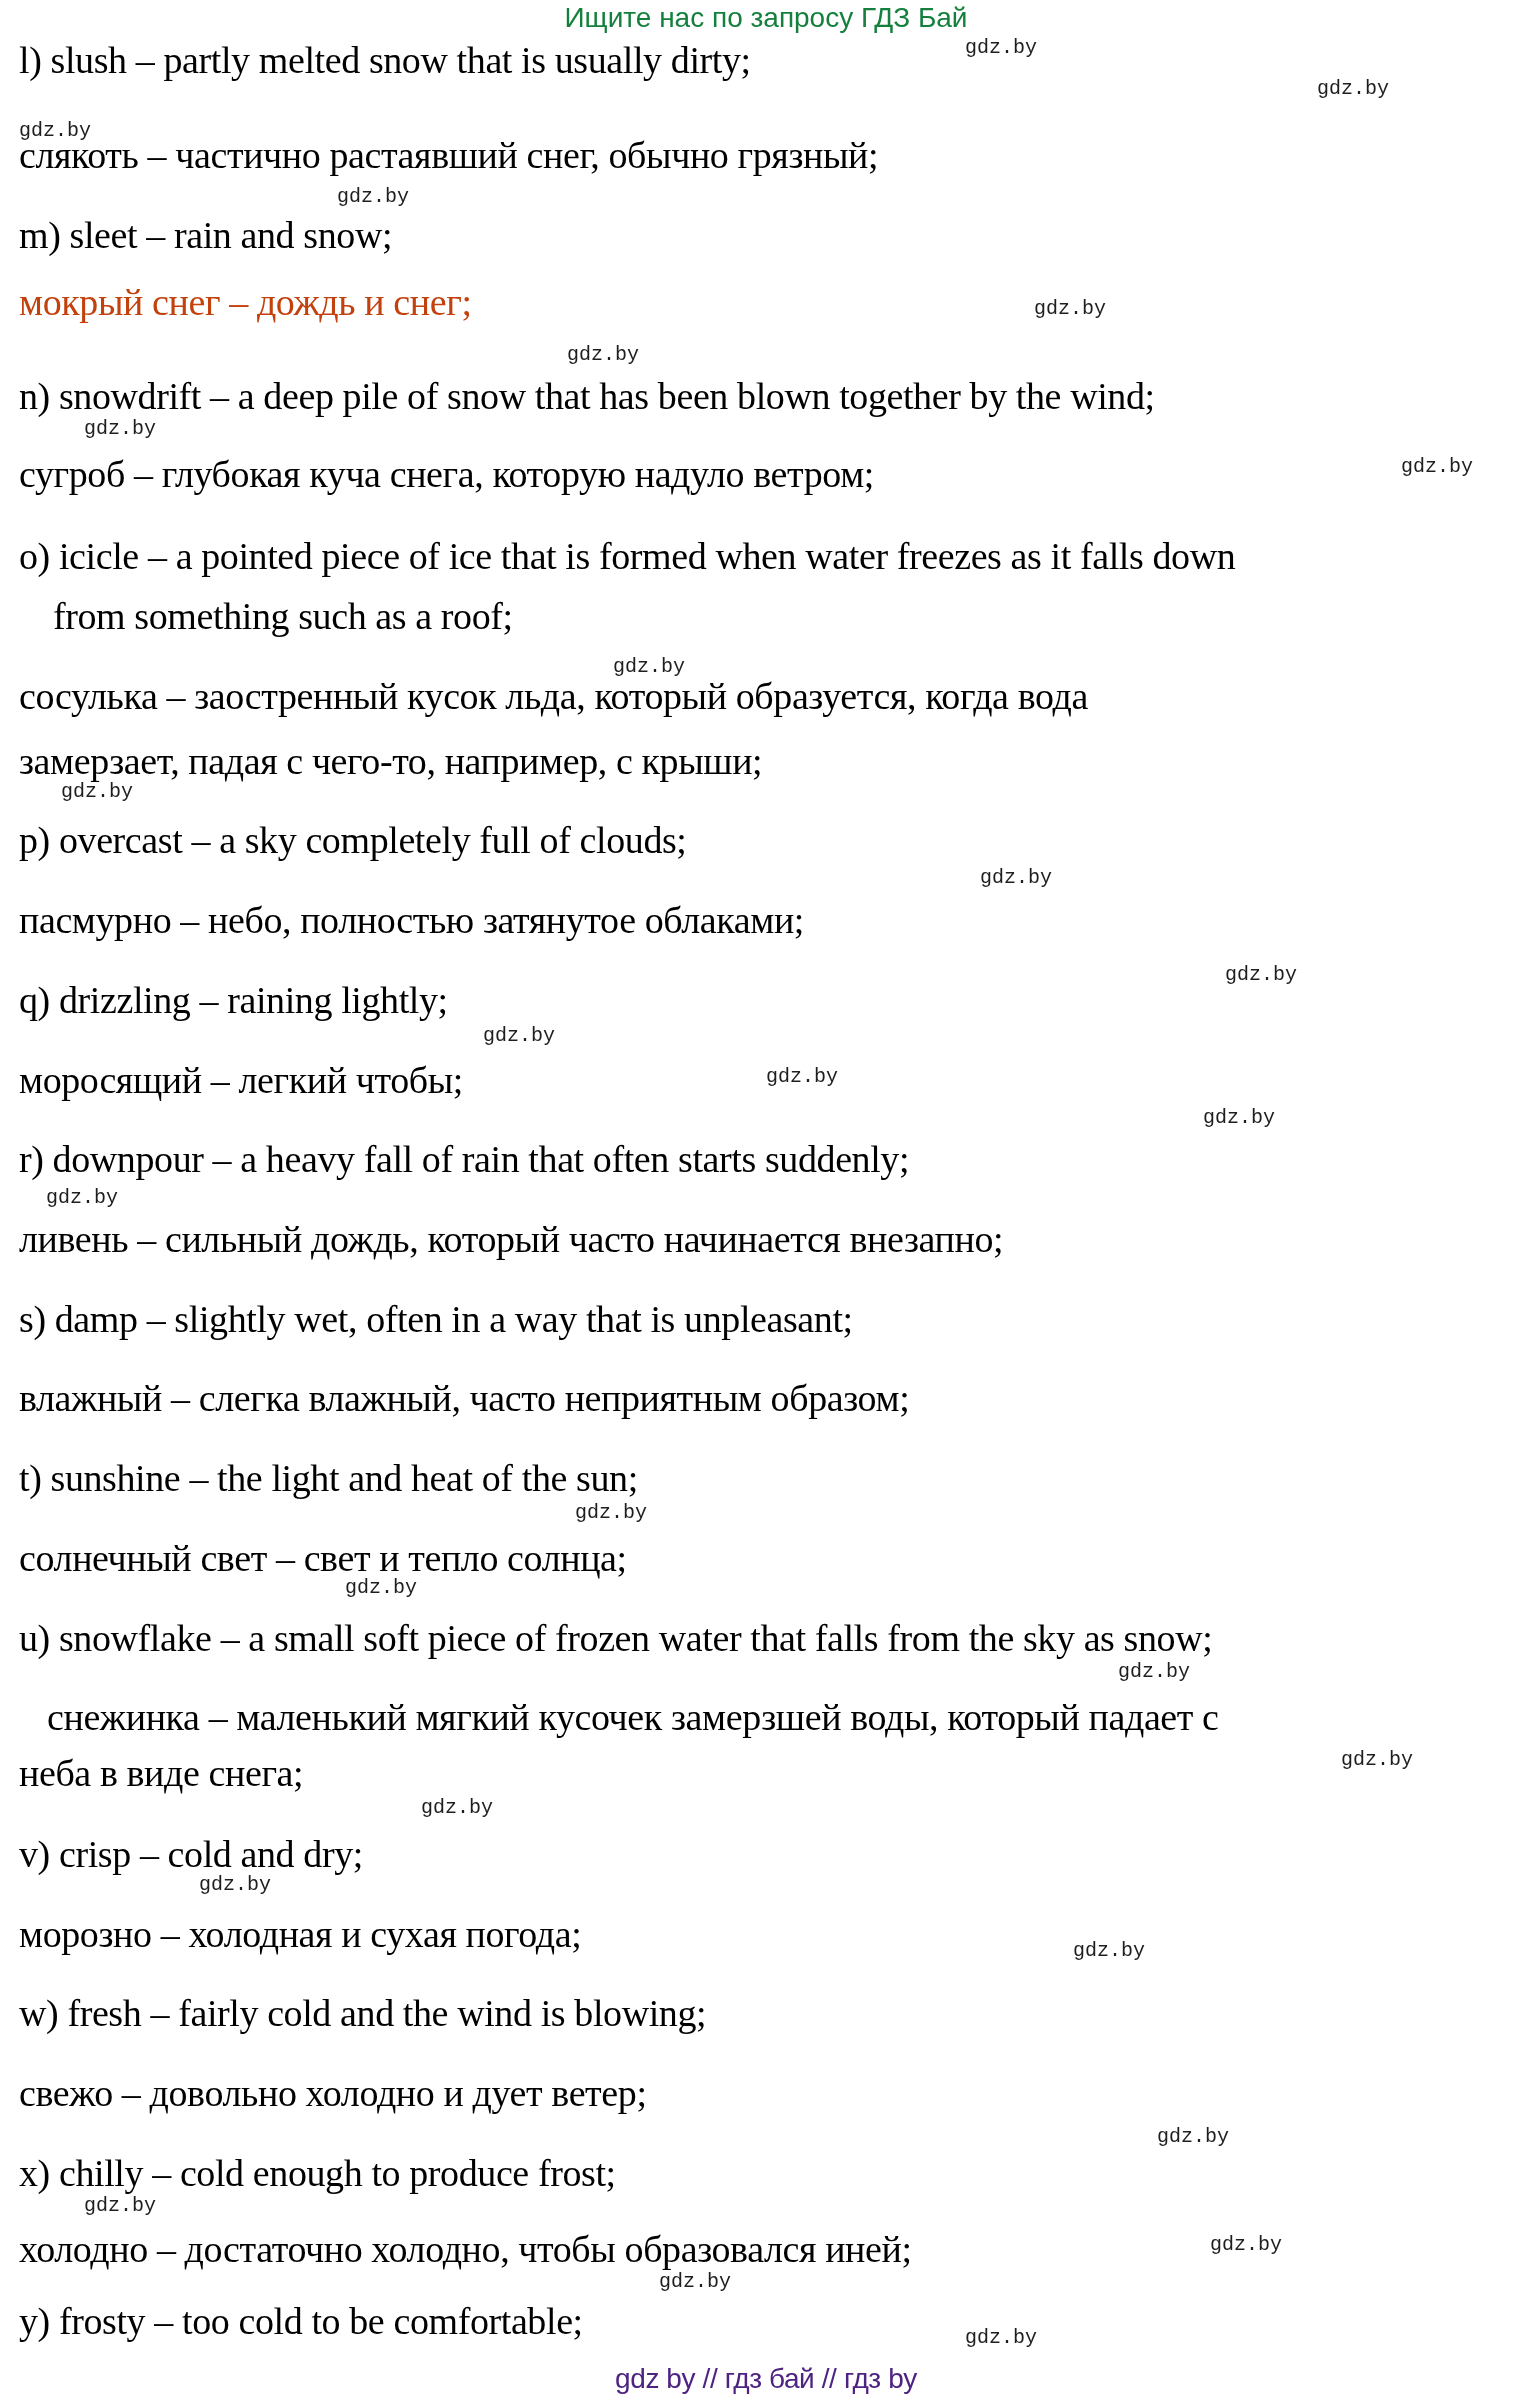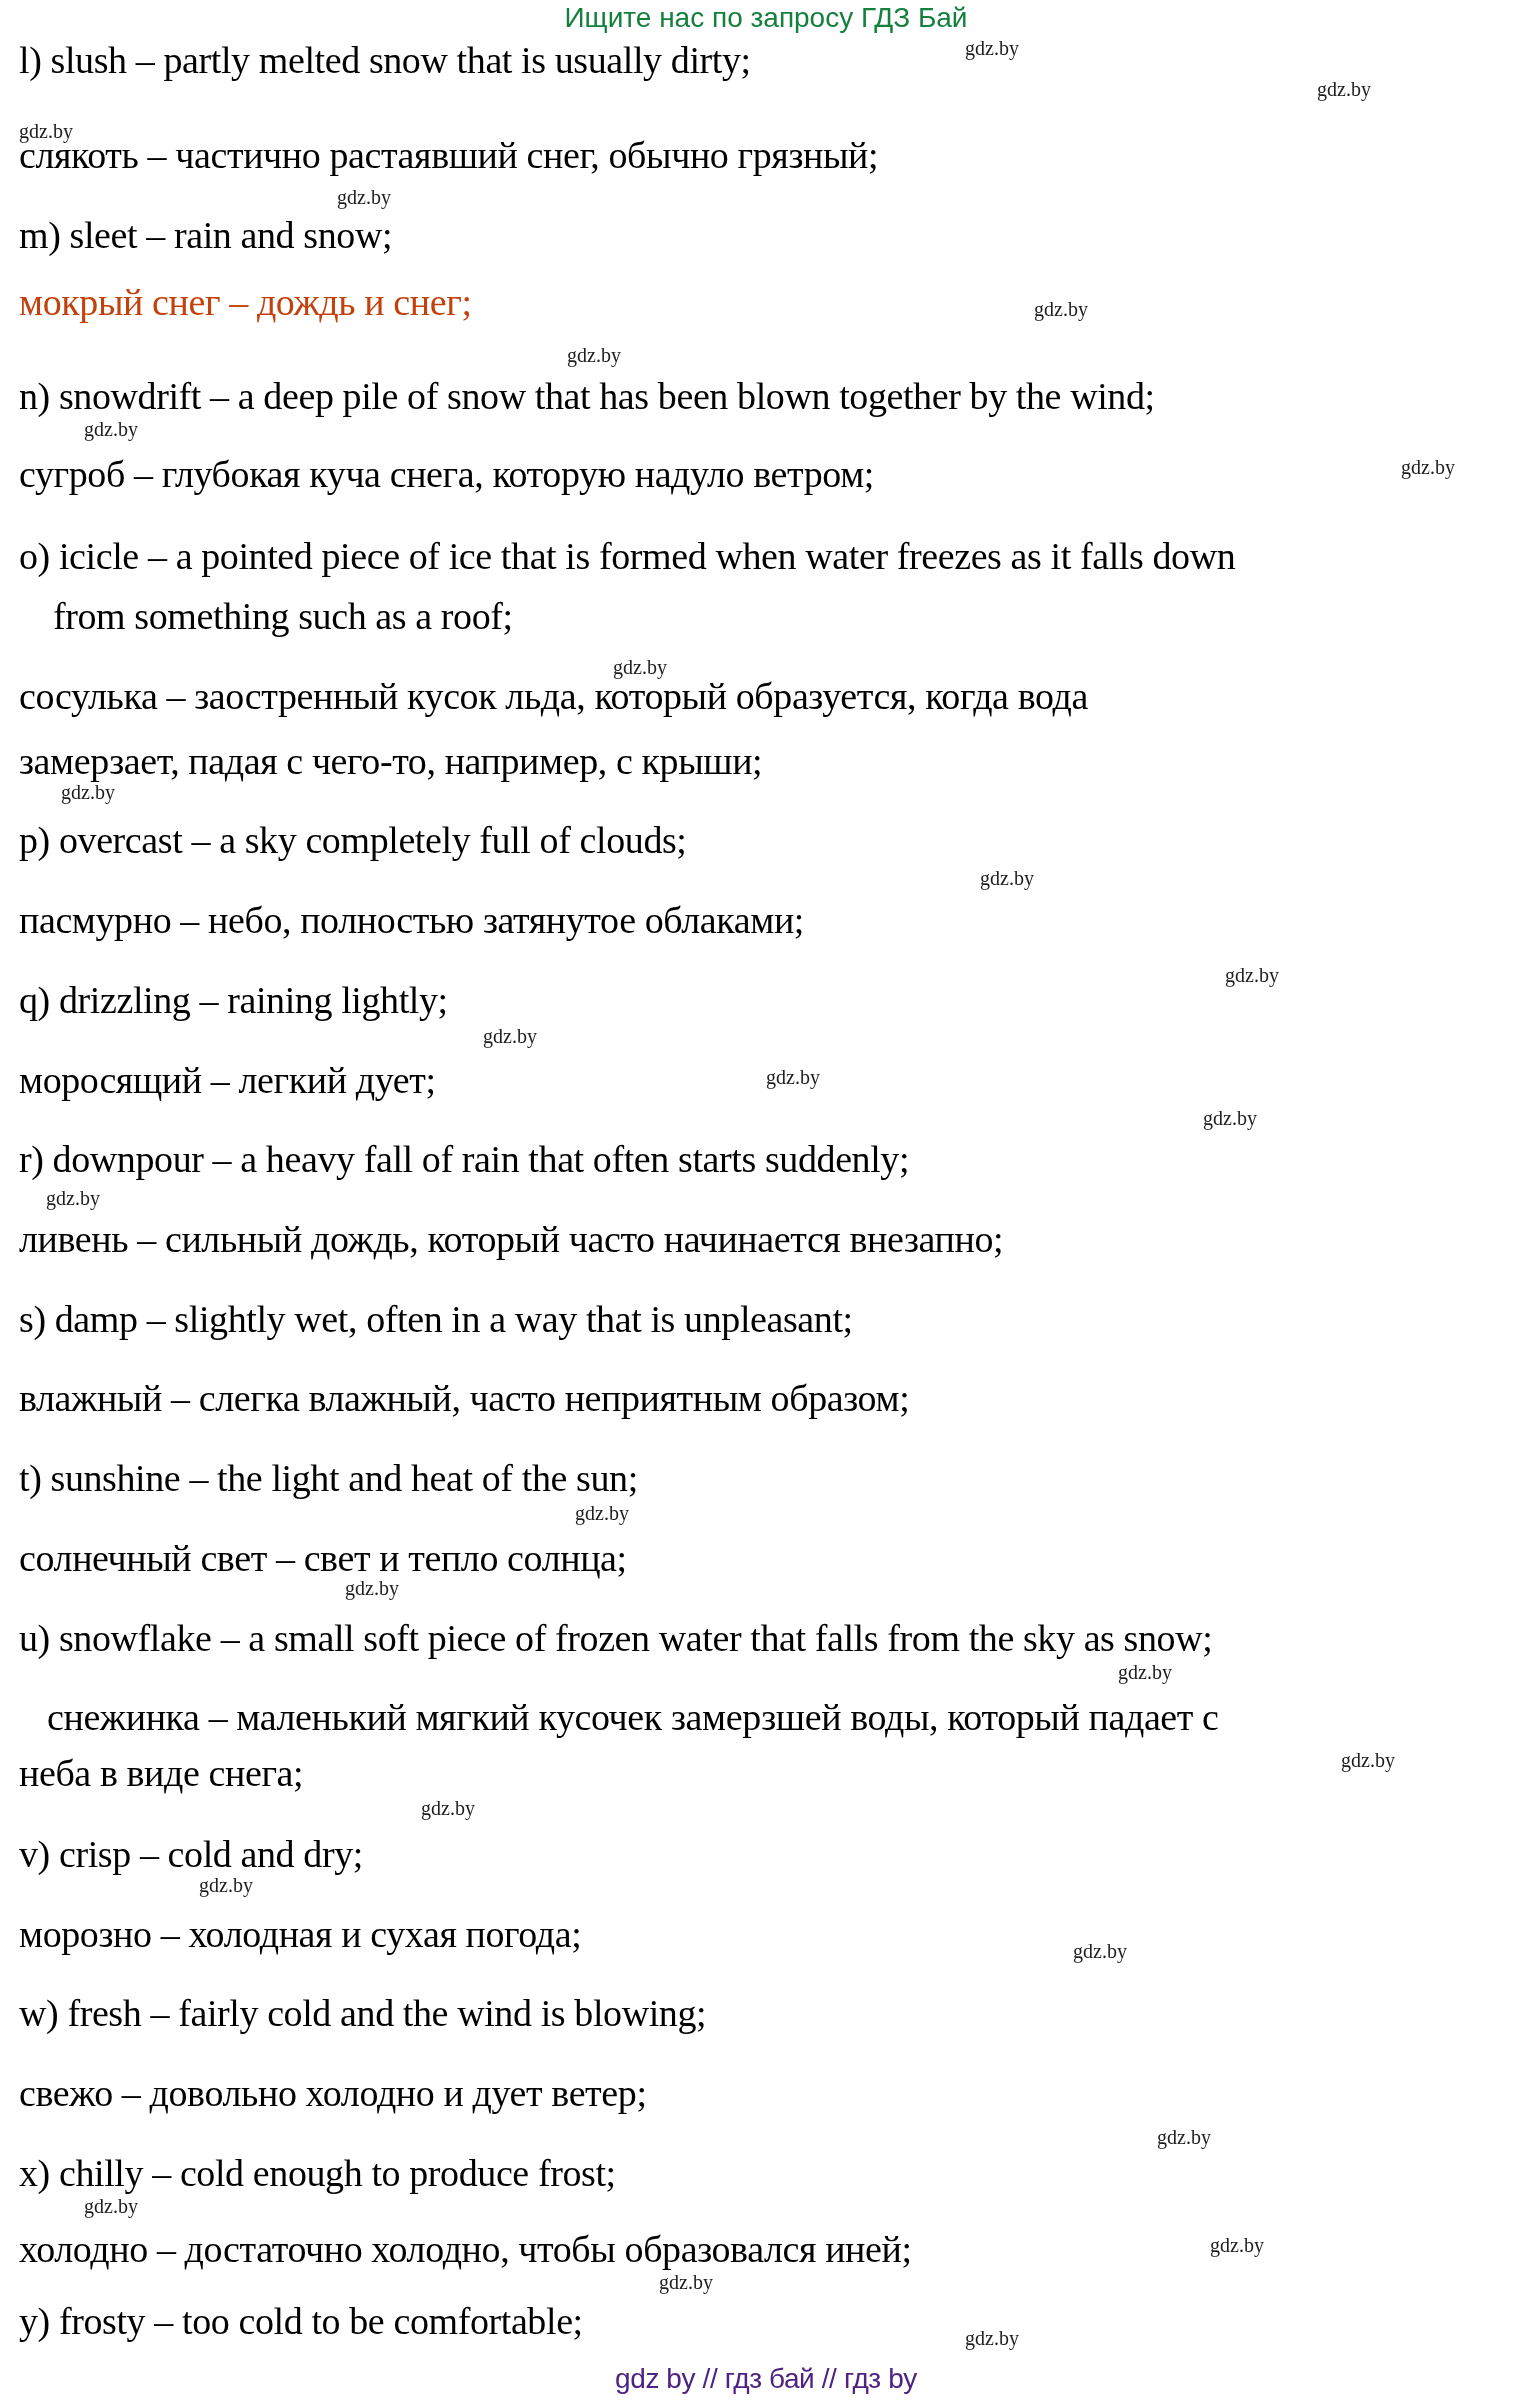--- a/index.html
+++ b/index.html
@@ -19,21 +19,21 @@
   }
   .line{
     position:absolute;left:19px;
     font-size:38px;line-height:1.2;
     letter-spacing:-0.4px;
     white-space:nowrap;
     color:#000000;
   }
   .wm{
     position:absolute;
-    font-family:Liberation Serif, serif;
+    font-family:Liberation Mono, monospace;
     font-size:20px;line-height:1;
     white-space:nowrap;
   }
   .footer{
     position:absolute;left:0;width:100%;top:2363px;
     text-align:center;
     font-family:"Liberation Sans", sans-serif;
     font-size:28px;font-weight:400;
     letter-spacing:-0.4px;
     white-space:nowrap;
@@ -51,21 +51,21 @@
       <div class="line" style="top: 280px; color: #c2410c;">мокрый снег – дождь и снег;</div>
       <div class="line" style="top: 374px; color: rgb(0, 0, 0);">n) snowdrift – a deep pile of snow that has been blown together by the wind;</div>
       <div class="line" style="top: 452px; color: rgb(0, 0, 0);">сугроб – глубокая куча снега, которую надуло ветром;</div>
       <div class="line" style="top: 534px; color: rgb(0, 0, 0);">o) icicle – a pointed piece of ice that is formed when water freezes as it falls down</div>
       <div class="line" style="top: 594px; color: rgb(0, 0, 0); margin-left: 34px;">from something such as a roof;</div>
       <div class="line" style="top: 674px; color: rgb(0, 0, 0);">сосулька – заостренный кусок льда, который образуется, когда вода</div>
       <div class="line" style="top: 739px; color: rgb(0, 0, 0);">замерзает, падая с чего-то, например, с крыши;</div>
       <div class="line" style="top: 818px; color: rgb(0, 0, 0);">p) overcast – a sky completely full of clouds;</div>
       <div class="line" style="top: 898px; color: rgb(0, 0, 0);">пасмурно – небо, полностью затянутое облаками;</div>
       <div class="line" style="top: 978px; color: rgb(0, 0, 0);">q) drizzling – raining lightly;</div>
-      <div class="line" style="top: 1058px; color: rgb(0, 0, 0);">моросящий – легкий дует;</div>
+      <div class="line" style="top: 1058px; color: rgb(0, 0, 0);">моросящий – легкий чтобы;</div>
       <div class="line" style="top: 1137px; color: rgb(0, 0, 0);">r) downpour – a heavy fall of rain that often starts suddenly;</div>
       <div class="line" style="top: 1217px; color: rgb(0, 0, 0);">ливень – сильный дождь, который часто начинается внезапно;</div>
       <div class="line" style="top: 1297px; color: rgb(0, 0, 0);">s) damp – slightly wet, often in a way that is unpleasant;</div>
       <div class="line" style="top: 1376px; color: rgb(0, 0, 0);">влажный – слегка влажный, часто неприятным образом;</div>
       <div class="line" style="top: 1456px; color: rgb(0, 0, 0);">t) sunshine – the light and heat of the sun;</div>
       <div class="line" style="top: 1536px; color: rgb(0, 0, 0);">солнечный свет – свет и тепло солнца;</div>
       <div class="line" style="top: 1616px; color: rgb(0, 0, 0);">u) snowflake – a small soft piece of frozen water that falls from the sky as snow;</div>
       <div class="line" style="top: 1695px; color: rgb(0, 0, 0); margin-left: 28px;">снежинка – маленький мягкий кусочек замерзшей воды, который падает с</div>
       <div class="line" style="top: 1751px; color: rgb(0, 0, 0);">неба в виде снега;</div>
       <div class="line" style="top: 1832px; color: rgb(0, 0, 0);">v) crisp – cold and dry;</div>

